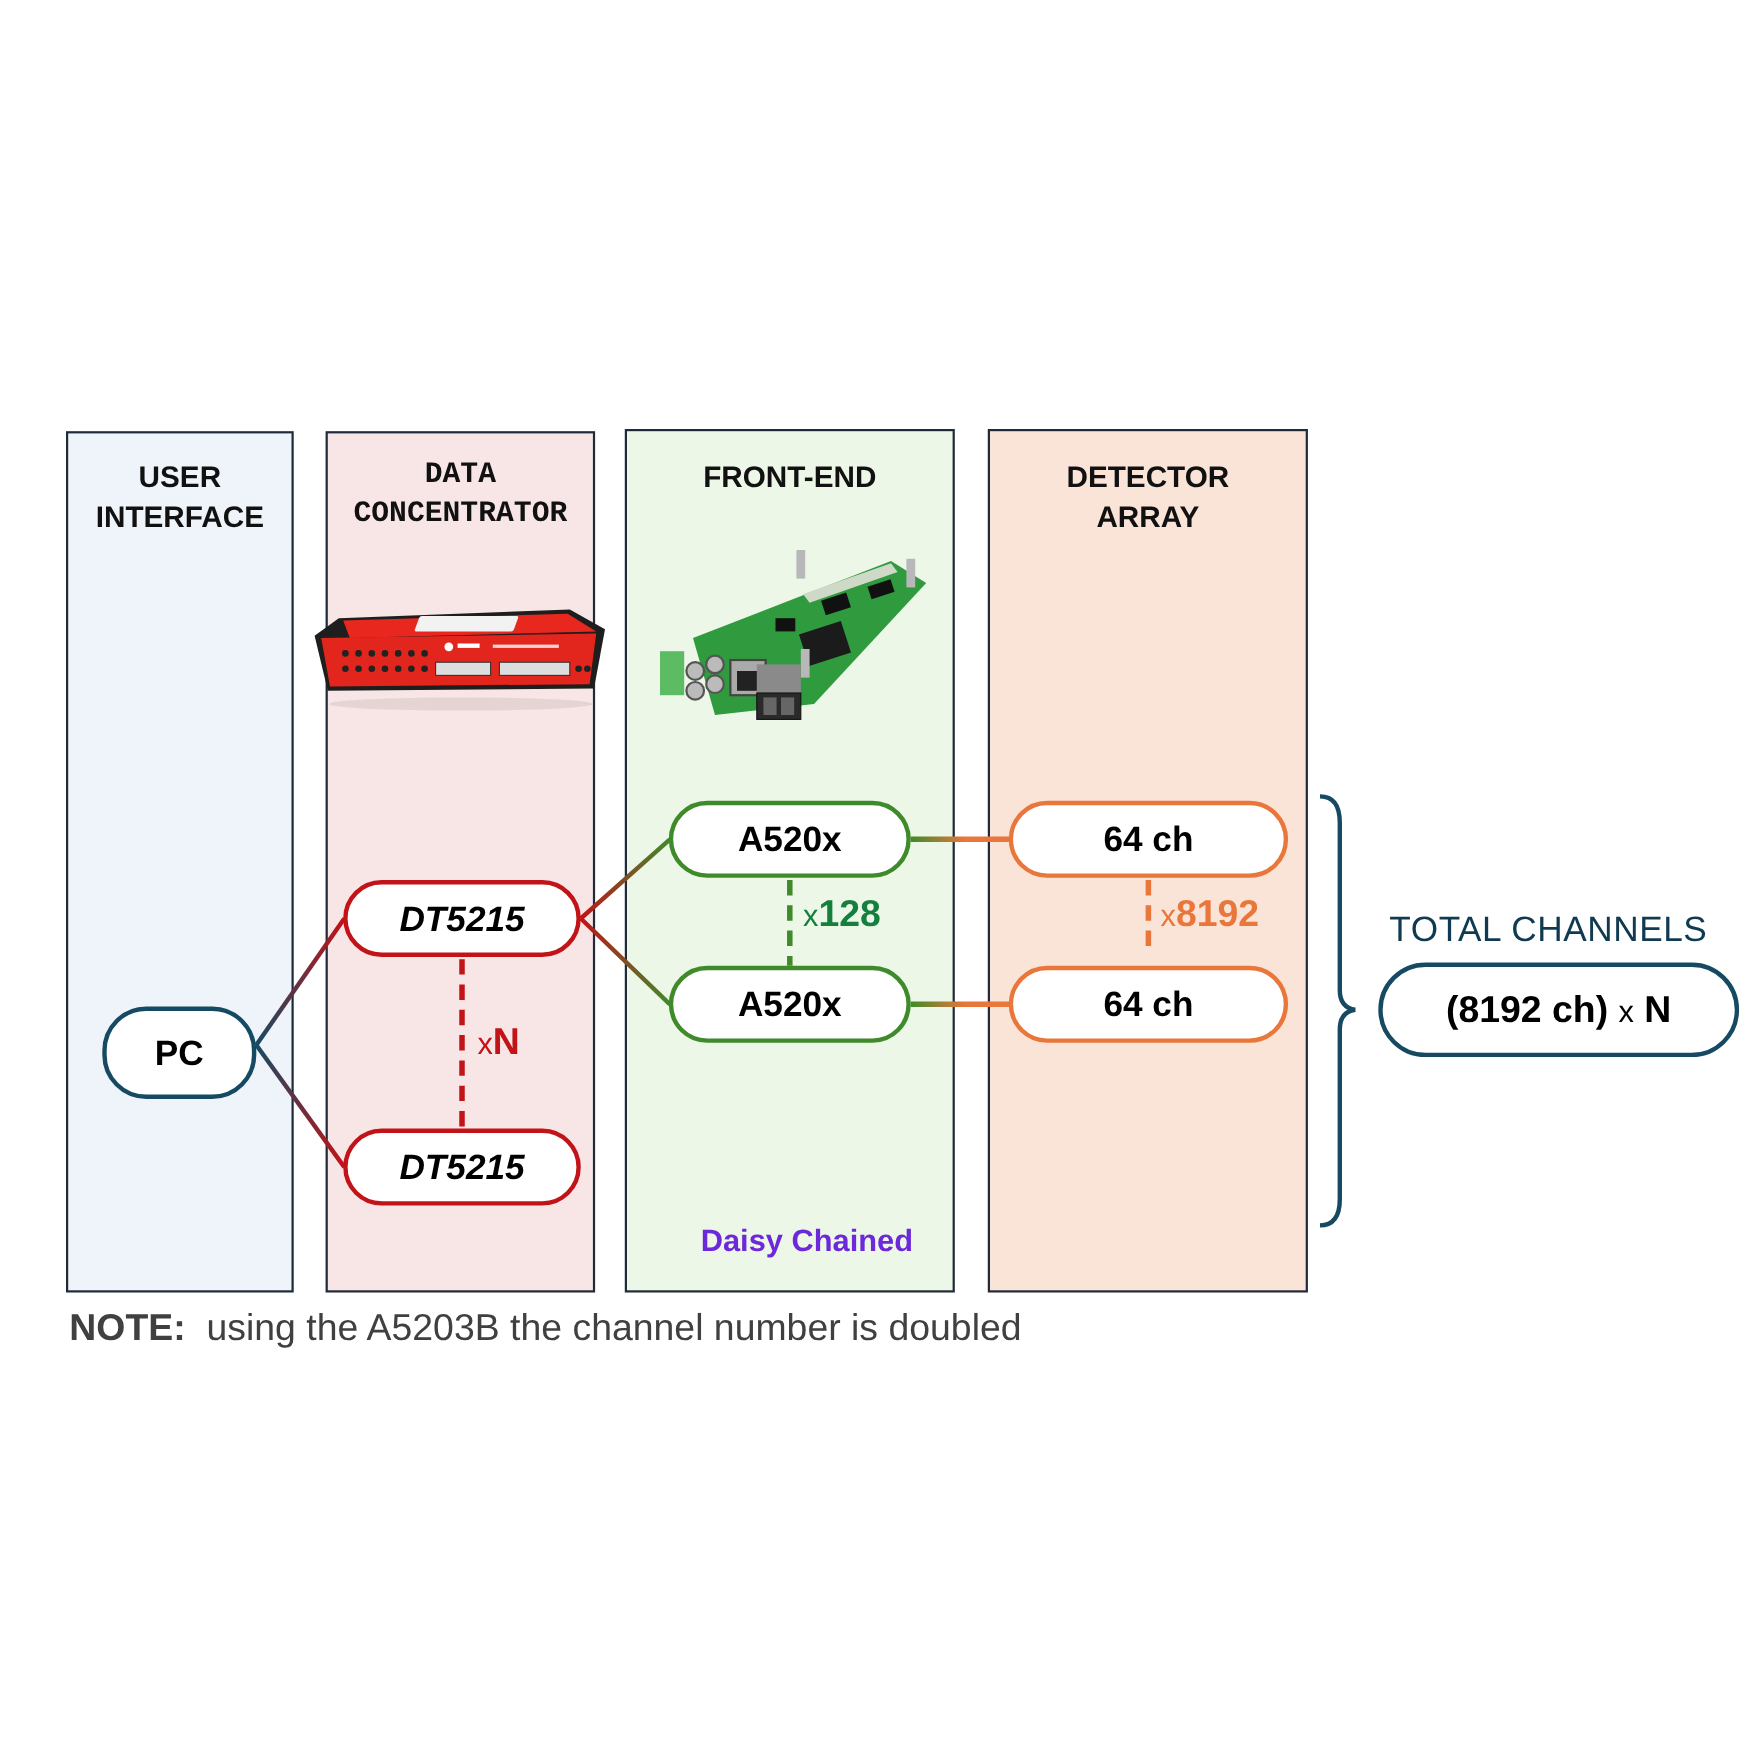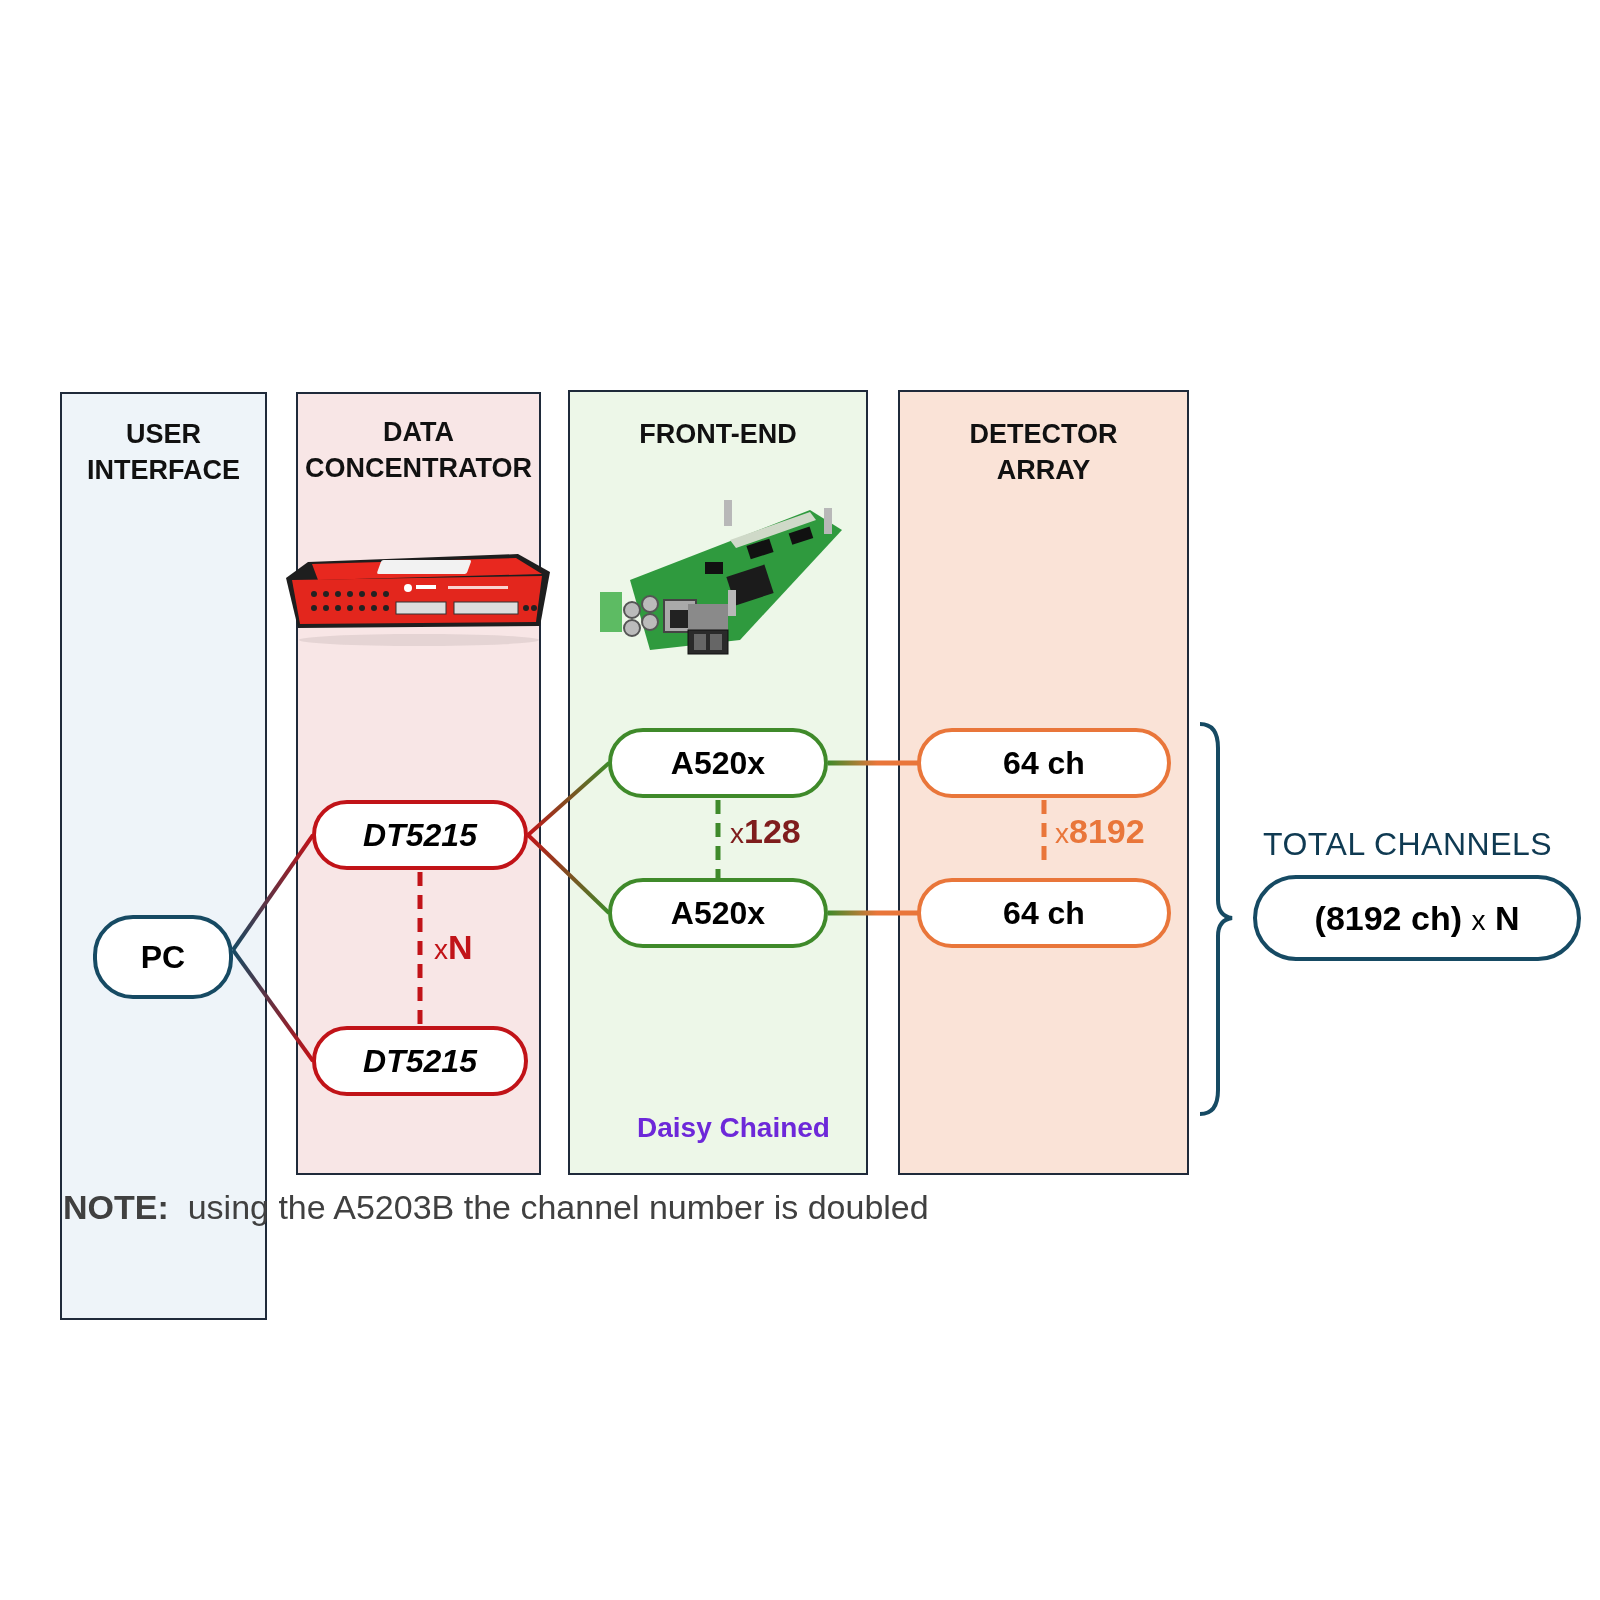--- a/index.html
+++ b/index.html
@@ -1,26 +1,26 @@
 <!DOCTYPE html>
 <html><head>
 <meta charset="utf-8">
 <style>
   html, body { margin:0; padding:0; background:#ffffff; }
   body { width:1600px; height:1600px; position:relative; overflow:hidden;
          font-family:"Liberation Sans", "DejaVu Sans", sans-serif; }
   .col { position:absolute; border:2px solid #1f2a3a; box-sizing:border-box; }
-  #col-ui   { left:60px;  top:392px; width:207px; height:928px; background:#eef4f9; }
+  #col-ui   { left:60px;  top:392px; width:207px; height:783px; background:#eef4f9; }
   #col-dc   { left:296px; top:392px; width:245px; height:783px; background:#f8e6e6; }
   #col-fe   { left:568px; top:390px; width:300px; height:785px; background:#edf7e8; }
   #col-det  { left:898px; top:390px; width:291px; height:785px; background:#fae3d7; }
   .col-title { position:absolute; left:0; right:0; text-align:center; font-weight:bold;
                font-size:27px; line-height:36px; color:#111; white-space:pre-line; }
   #col-ui .col-title  { top:22px; }
-  #col-dc .col-title  { top:20px; }
+  #col-dc .col-title  { top:20px;font-family:Liberation Mono, monospace; }
   #col-fe .col-title  { top:24px; }
   #col-det .col-title { top:24px; }
 
   svg#wires { position:absolute; left:0; top:0; width:1600px; height:1600px; }
 
   .pill { position:absolute; background:#fff; border:4px solid; border-radius:40px;
           box-sizing:border-box; display:flex; align-items:center; justify-content:center;
           font-weight:bold; font-size:32px; color:#000000; }
   .pill.pc    { border-color:#164a63; }
   .pill.dt    { border-color:#c11318;font-style:italic; }
@@ -33,21 +33,21 @@
   #pill-dt2   { left:312px; top:1026px; width:216px; height:70px; }
   #pill-fe1   { left:608px; top:728px;  width:220px; height:70px; }
   #pill-fe2   { left:608px; top:878px;  width:220px; height:70px; }
   #pill-det1  { left:917px; top:728px;  width:254px; height:70px; }
   #pill-det2  { left:917px; top:878px;  width:254px; height:70px; }
   #pill-total { left:1253px; top:875px; width:328px; height:86px; }
 
   .mult { position:absolute; font-weight:bold; font-size:34px; }
   .mult .x { font-weight:normal; font-size:28px; }
   #mult-dt  { left:434px;  top:928px; color:#c11318; }
-  #mult-fe  { left:730px;  top:812px; color:#7f1d1d; }
+  #mult-fe  { left:730px;  top:812px; color:#15803d; }
   #mult-det { left:1055px; top:812px; color:#e9763a; }
 
   #total-title { position:absolute; left:1263px; top:826px; font-weight:normal;
                  font-size:32px; color:#0f3a52; letter-spacing:0.5px; }
   #total-pill-text .x { font-weight:normal; font-size:28px; }
 
   #daisy { position:absolute; left:568px; width:331px; top:1112px; text-align:center;
            font-weight:bold; font-size:28px; color:#6d28d9; }
 
   #note { position:absolute; left:63px; top:1188px; font-size:34px; color:#404040; }

